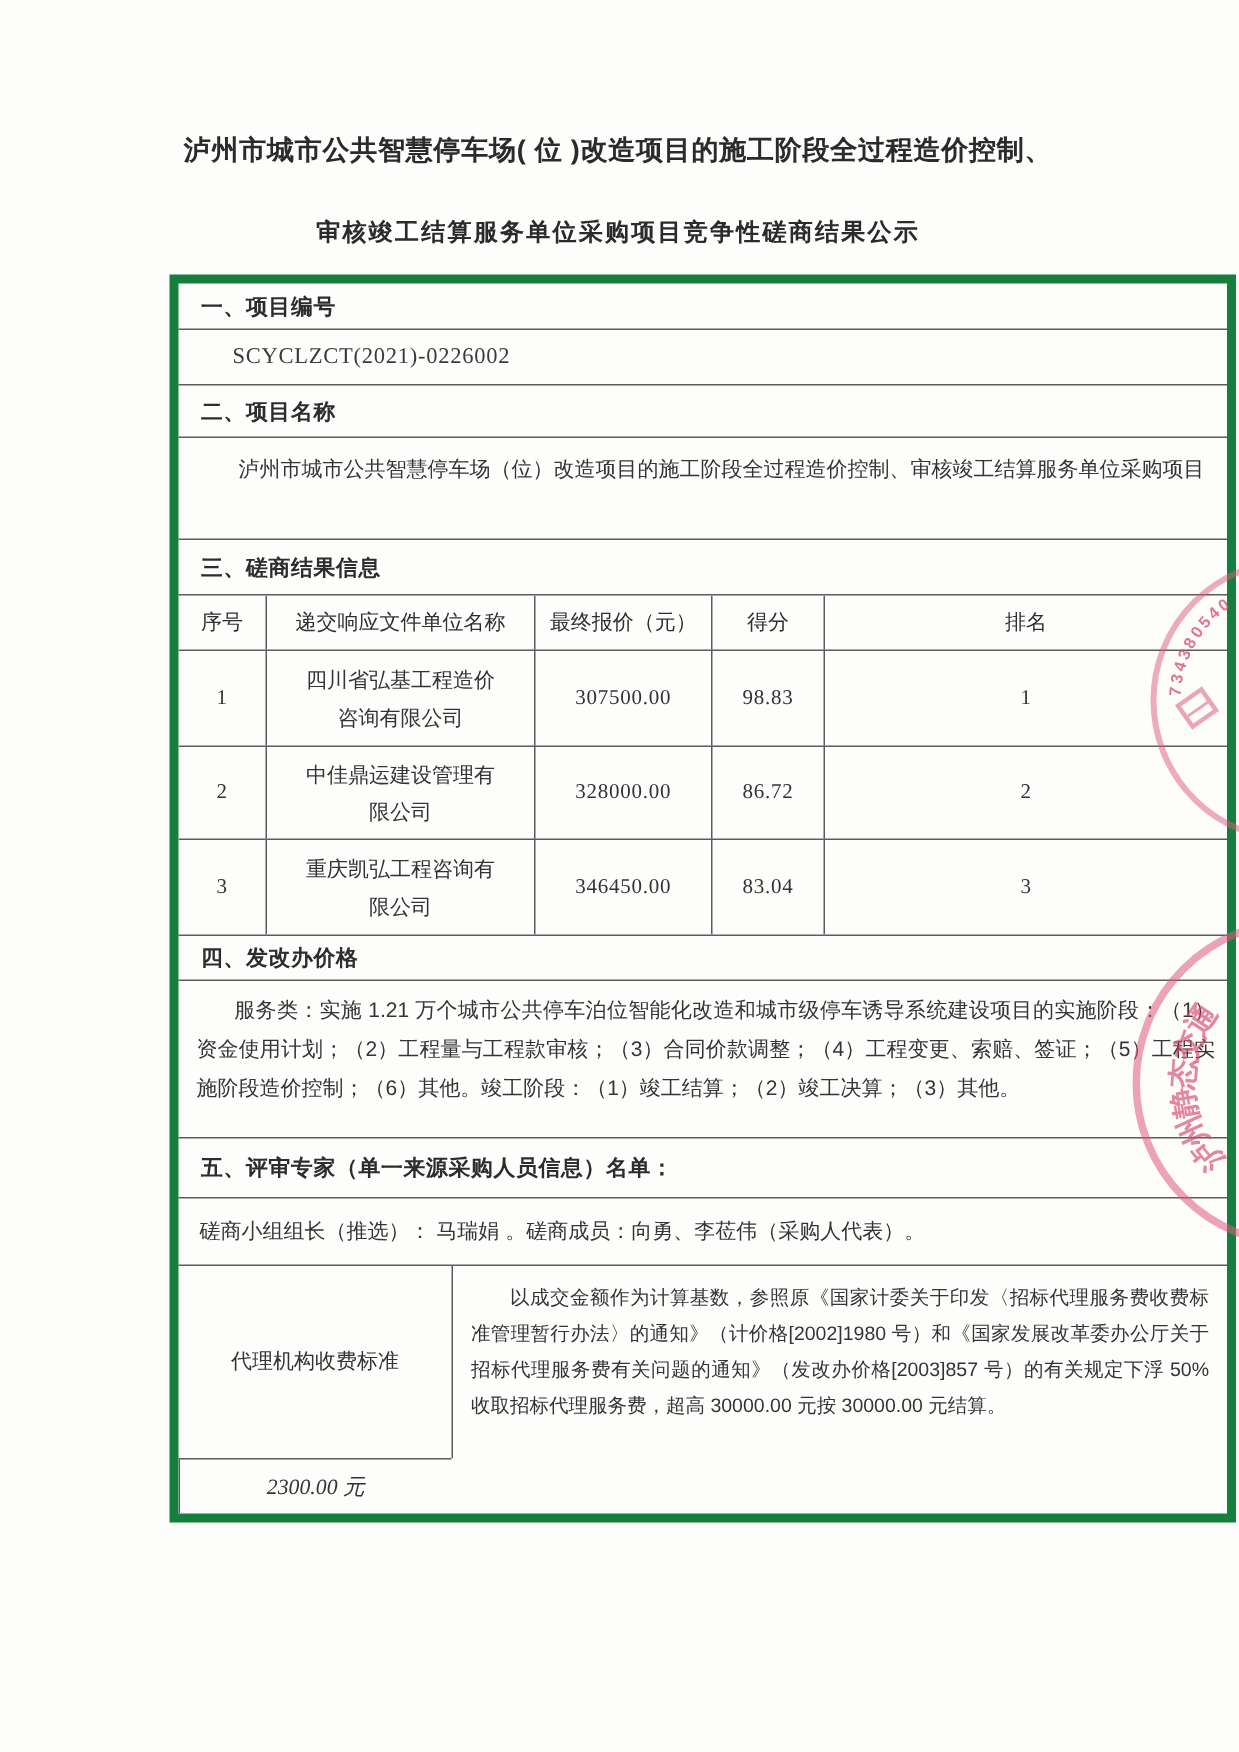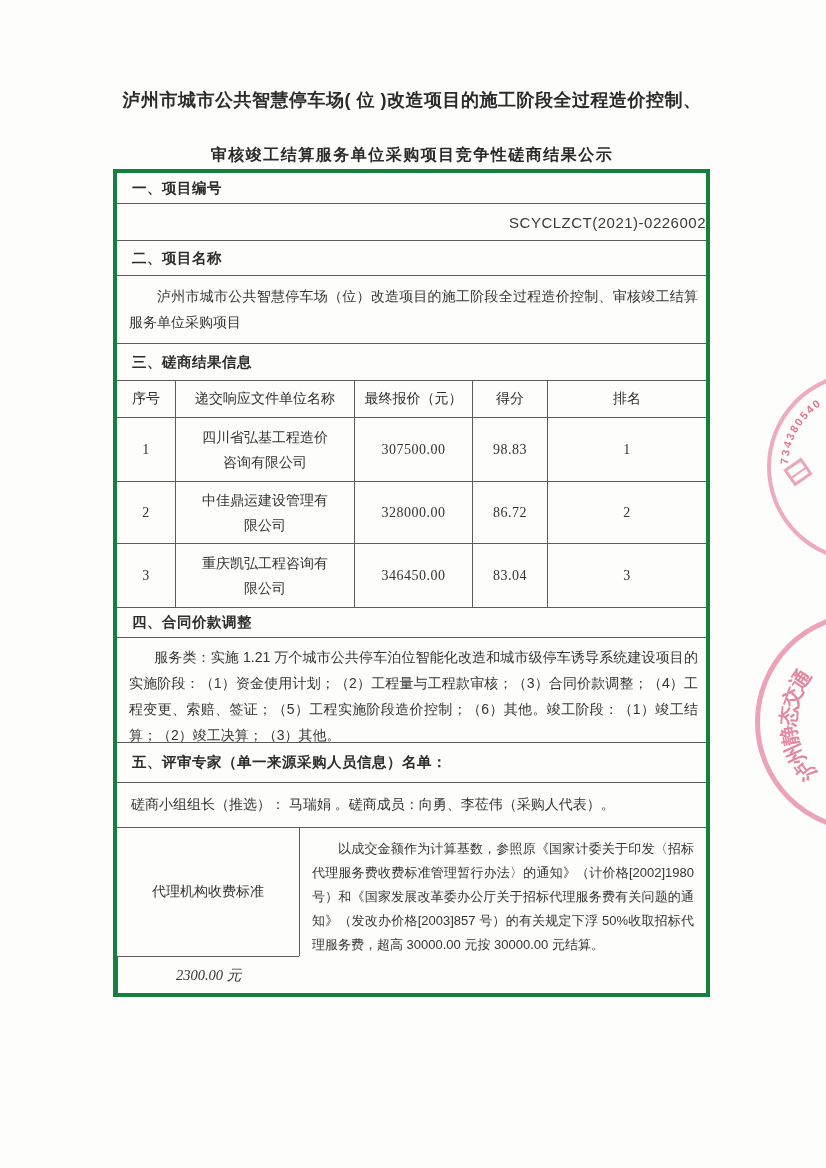--- a/index.html
+++ b/index.html
@@ -4,30 +4,30 @@
 <style>
   html,body{margin:0;padding:0;background:#ffffff;}
   .page{position:relative;width:826px;height:1168px;background:#fdfdfc;overflow:hidden;
         font-family:"Liberation Sans",sans-serif;color:#333;}
   
   .title{position:absolute;left:100px;top:88px;width:624px;text-align:center;
          font-weight:bold;color:#2b2b2b;}
   .t1{font-size:18px;letter-spacing:.5px;margin-bottom:30px;}
   .t2{font-size:16px;letter-spacing:1.5px;margin-top:33px;}
   
-  .doc{position:absolute;left:113px;top:169px;width:597px;border:4px solid #15803d;
+  .doc{position:absolute;left:113px;top:183px;width:711px;border:6px solid #15803d;
        box-sizing:border-box;}
   .row{box-sizing:border-box;border-top:1px solid #5c5c5c;overflow:hidden;}
   .row:first-child{border-top:none;}
   .sec{display:flex;align-items:center;padding-left:15px;font-weight:bold;
        font-size:14.5px;color:#2d2d2d;letter-spacing:.5px;}
   .h32{height:30px;}.h37{height:37px;}.h35{height:35px;}.h68{height:68px;}
   .h40{height:40px;}.h45{height:45px;}.h105{height:105px;}
-  .val{display:flex;align-items:center;padding-left:46px;font-size:15px;
-       font-family:Liberation Sans, sans-serif;letter-spacing:.5px;color:#3a3a3a;justify-content:flex-end;}
+  .val{display:flex;align-items:center;padding-left:36px;font-size:15px;
+       font-family:Liberation Serif, serif;letter-spacing:.5px;color:#3a3a3a;}
   .par{padding:7px 8px 0 12px;font-size:14px;line-height:26px;text-indent:2em;
        text-align:justify;color:#343434;}
   .line{display:flex;align-items:center;padding-left:14px;font-size:14px;color:#343434;}
   
   .rgrid{display:grid;grid-template-columns:58px 179px 118px 75px 1fr;
          grid-template-rows:36px 64px 62px 64px;}
   .rgrid>div{box-sizing:border-box;display:flex;align-items:center;justify-content:center;
              text-align:center;border-left:1px solid #5c5c5c;font-size:14px;color:#333;}
   .rgrid>div.c0{border-left:none;}
   .rgrid>div.bt{border-top:1px solid #5c5c5c;}
@@ -103,21 +103,21 @@
       <div class="bt num">2</div>
 
       <div class="c0 bt num">3</div>
       <div class="bt company">重庆凯弘工程咨询有限公司</div>
       <div class="bt num">346450.00</div>
       <div class="bt num">83.04</div>
       <div class="bt num">3</div>
     </div>
 
     <div class="row sec h32">
-      <span>四、合同价款调整</span>
+      <span>四、发改办价格</span>
     </div>
     <div class="row par h105" style="text-indent:1.8em;padding-top:6px;">服务类：实施 1.21 万个城市公共停车泊位智能化改造和城市级停车诱导系统建设项目的实施阶段：（1）资金使用计划；（2）工程量与工程款审核；（3）合同价款调整；（4）工程变更、索赔、签证；（5）工程实施阶段造价控制；（6）其他。竣工阶段：（1）竣工结算；（2）竣工决算；（3）其他。</div>
 
     <div class="row sec h40">
       <span>五、评审专家（单一来源采购人员信息）名单：</span>
     </div>
     <div class="row line h45">磋商小组组长（推选）： 马瑞娟 。磋商成员：向勇、李莅伟（采购人代表）。</div>
 
 
     <div class="row fgrid">

